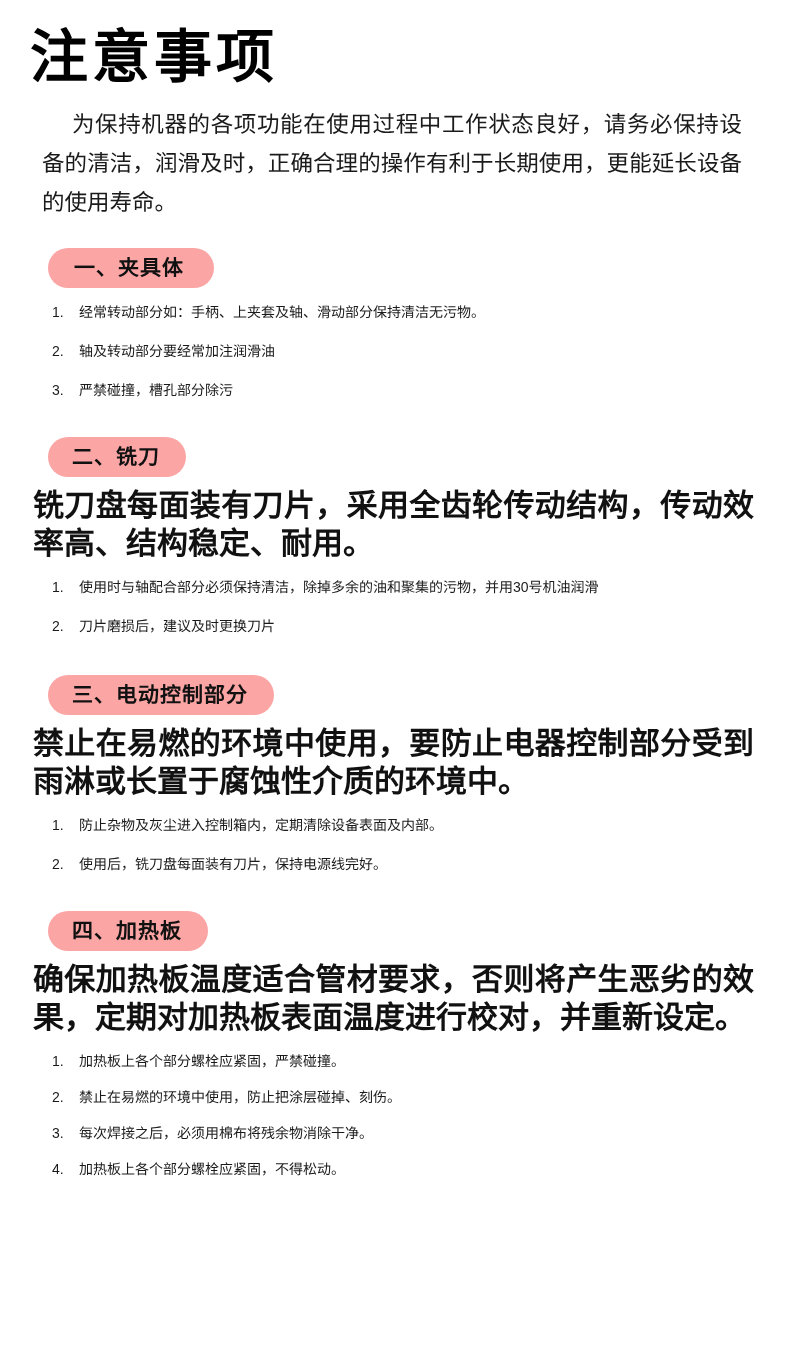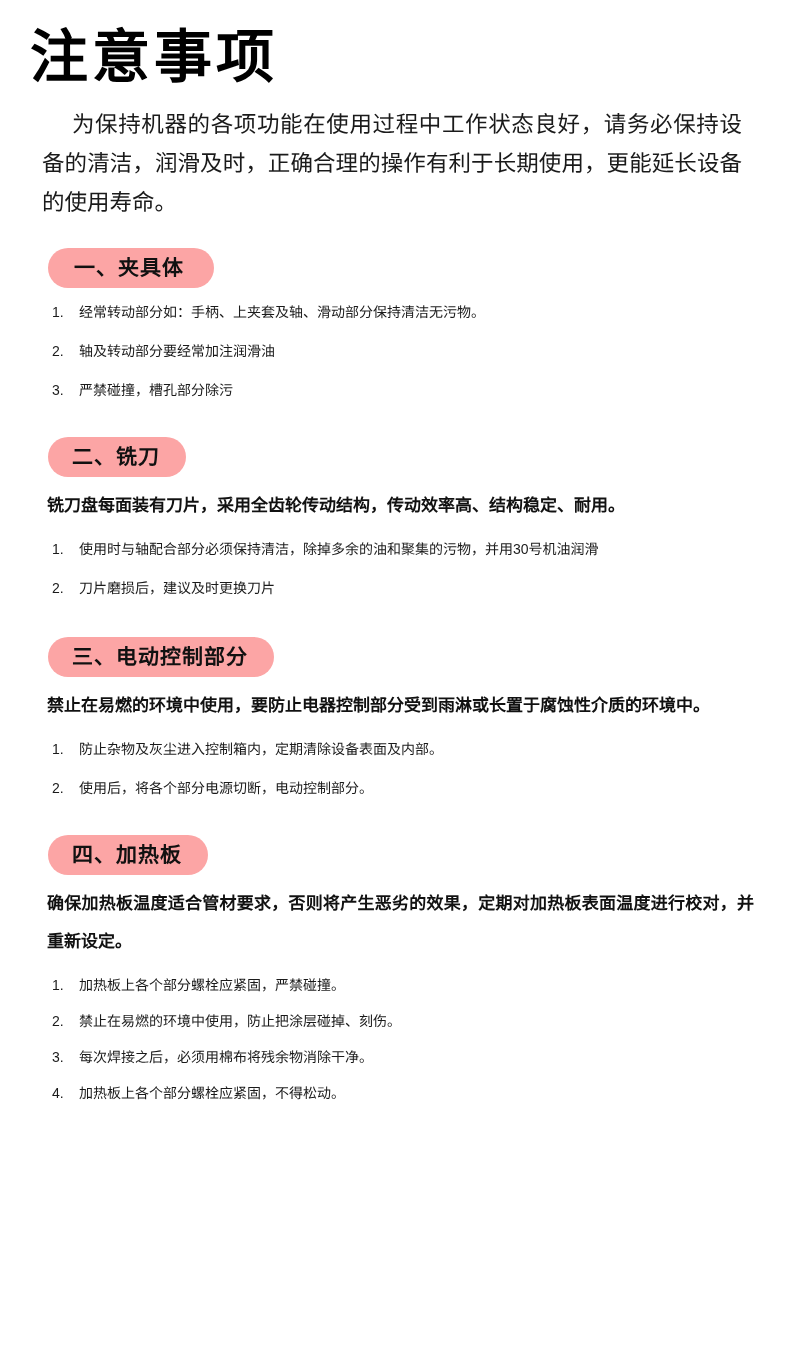--- a/index.html
+++ b/index.html
@@ -49,25 +49,25 @@
     background: #fca5a5;
     color: #111111;
     font-size: 21px;
     font-weight: 700;
     padding: 9px 26px 10px 24px;
     border-radius: 22px;
     letter-spacing: 1px;
     line-height: 1;
   }
   .lead {
-    font-size: 17px;
+    font-size: 31px;
     font-weight: 700;
     line-height: 38px;
     color: #111111;
-    margin: 10px 6px 6px 17px;
+    margin: 10px 6px 6px 3px;
     text-align: justify;
   }
   ol.items {
     list-style: none;
     margin: 4px 0 0 0;
     padding: 0;
   }
   ol.items li {
     font-size: 14px;
     line-height: 37px;
@@ -119,21 +119,21 @@
     </ol>
   </section>
 
   <section class="section s3">
     <div class="badge-row">
       <span class="badge">三、电动控制部分</span>
     </div>
     <p class="lead">禁止在易燃的环境中使用，要防止电器控制部分受到雨淋或长置于腐蚀性介质的环境中。</p>
     <ol class="items">
       <li><span class="num">1.</span><span>防止杂物及灰尘进入控制箱内，定期清除设备表面及内部。</span></li>
-      <li><span class="num">2.</span><span>使用后，将各个部分电源切断，电动控制部分。</span></li>
+      <li><span class="num">2.</span><span>使用后，铣刀盘每面装有刀片，保持电源线完好。</span></li>
     </ol>
   </section>
 
   <section class="section s4">
     <div class="badge-row">
       <span class="badge">四、加热板</span>
     </div>
     <p class="lead">确保加热板温度适合管材要求，否则将产生恶劣的效果，定期对加热板表面温度进行校对，并重新设定。</p>
     <ol class="items">
       <li><span class="num">1.</span><span>加热板上各个部分螺栓应紧固，严禁碰撞。</span></li>

